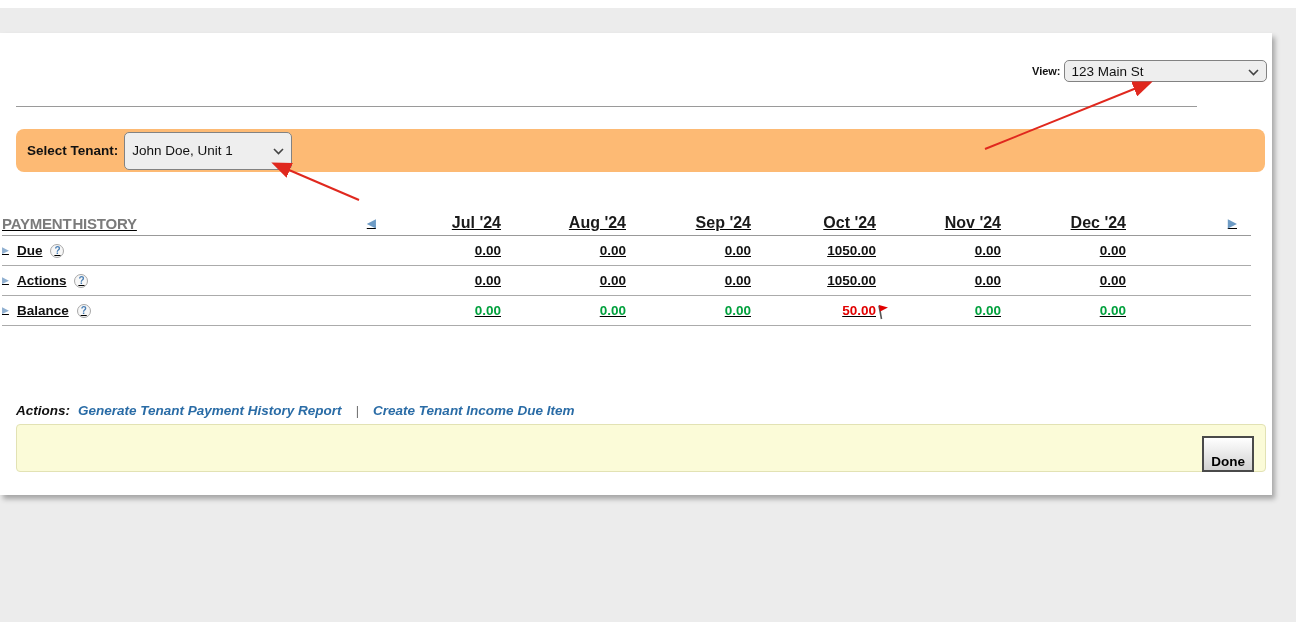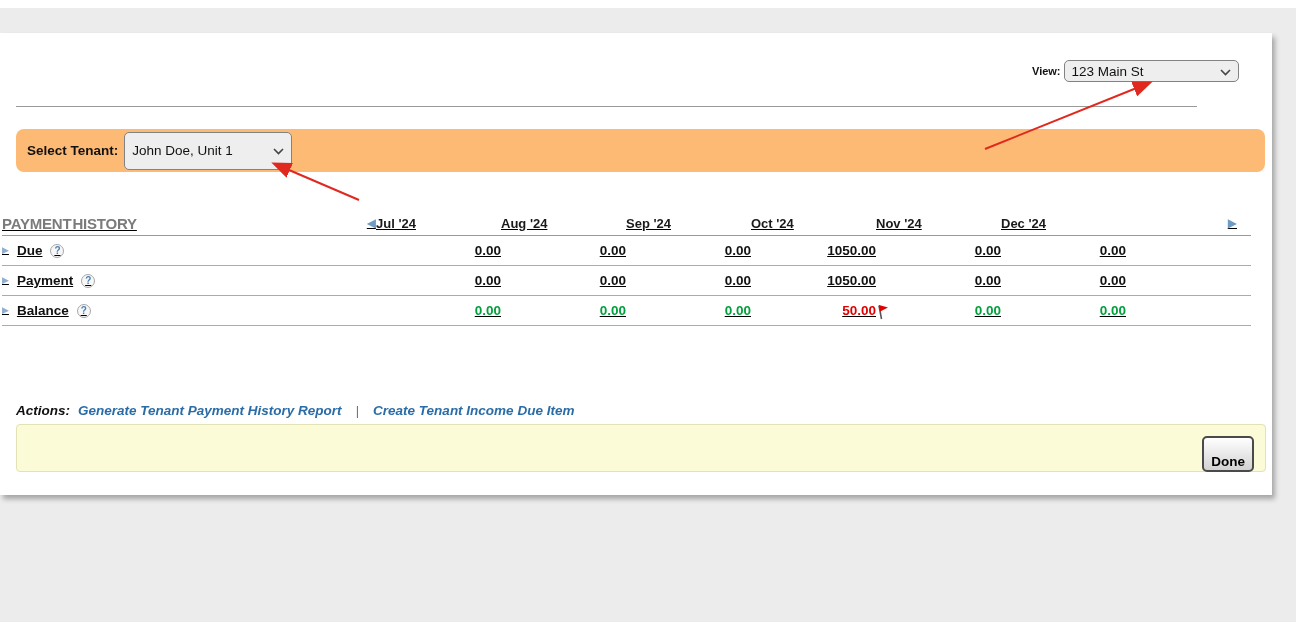--- a/index.html
+++ b/index.html
@@ -16,39 +16,39 @@
   .page-title { position:absolute; left:15px; top:34px; font-size:26px; font-weight:bold;
                 color:#3878ab; letter-spacing:0.2px; }
   .title-rule { position:absolute; left:16px; top:73px; width:1181px; border-top:1px solid #9a9a9a; }
 
   
   .view-area { position:absolute; top:26px; left:1032px; height:24px; display:flex; align-items:center; gap:3px; }
   .view-area .lbl { font-size:11px; font-weight:bold; color:#111; }
   .fake-select { display:flex; align-items:center; justify-content:space-between;
                  background:#eeeeee; border:1px solid #828282; border-radius:5px;
                  padding:0 7px; font-size:13.5px; color:#111; cursor:default; }
-  .view-select { width:175px; height:22px; }
+  .view-select { width:203px; height:22px; }
 
   
   .tenant-bar { position:absolute; left:16px; top:96px; width:1249px; height:43px;
                 background:#fdba74; border-radius:8px; display:flex; align-items:center;
                 padding-left:11px; }
   .tenant-bar .lbl { font-size:13.5px; font-weight:bold; color:#111; }
   .tenant-select { width:168px; height:38px; margin-left:6px; }
   .tenant-note { margin-left:18px; font-size:13.5px; font-weight:bold; color:#222; }
   .tenant-note a { color:#2a6ca6; text-decoration:underline; cursor:pointer; }
 
   
   .ph-table { position:absolute; left:2px; top:178px; width:1249px;text-decoration:underline; }
   .ph-header { display:flex; align-items:center; height:25px; border-bottom:1px solid #999; }
   .ph-row    { display:flex; align-items:center; height:30px; border-bottom:1px solid #ababab; }
   .label-cell { width:374px; display:flex; align-items:center; }
   .ph-header .label-cell { justify-content:space-between; }
   .section-title { font-size:15px; font-weight:bold; color:#7b7b7b; letter-spacing:-0.2px; word-spacing:-3px; }
-  .month-cell { width:125px; font-size:13px; font-weight:bold; color:#1a1a1a; }
+  .month-cell { width:125px; text-align:right; font-size:16px; font-weight:bold; color:#1a1a1a; }
   .value-cell { width:125px; text-align:right; font-size:13.5px; font-weight:bold; color:#111; position:relative; }
   .trailing-cell { flex:1; display:flex; justify-content:flex-end; padding-right:14px; }
   .nav-tri { font-size:12px; color:#6f9cc5; cursor:pointer; line-height:1; }
   .expander { font-size:9px; color:#8fafd0; margin-right:8px; cursor:pointer; line-height:1; }
   .row-label { font-size:13.5px; font-weight:bold; color:#111; }
   .help-icon { display:inline-flex; align-items:center; justify-content:center;
                width:14px; height:14px; margin-left:8px; border:1px solid #a8a8a8; border-radius:50%;
                background:#f7f7f7; color:#4a7fb5; font-size:10px; font-weight:bold; cursor:pointer; }
   .val-green { color:#00a03c; }
   .val-red   { color:#e10000; }
@@ -60,21 +60,21 @@
   .actions-row .lbl { color:#111; margin-right:8px; }
   .action-link { color:#2a6ca6; cursor:pointer; }
   .action-sep { color:#777; font-weight:normal; margin:0 14px; }
 
   
   .yellow-bar { position:absolute; left:16px; top:391px; width:1250px; height:48px;
                 background:#fbfbd8; border:1px solid #e2e2b4; border-radius:4px; }
   .done-button { position:absolute; right:11px; top:11px; height:25px; padding:16px 7px;
                  font-size:13.5px; font-weight:bold; color:#000;
                  background:linear-gradient(#ffffff,#d2d2d2); border:2px solid #4a4a4a;
-                 border-radius:5px; cursor:pointer;
+                 border-radius:0; cursor:pointer;
                  font-family:"Liberation Sans","DejaVu Sans",sans-serif; }
 
   .right-gray  { position:absolute; top:33px; right:0; width:24px; height:589px; background:#ececec; z-index:1; }
   .bottom-gray { position:absolute; top:495px; left:0; width:1296px; height:127px; background:#ececec; z-index:1; }
 
   .annot-overlay { position:absolute; top:0; left:0; width:1296px; height:622px; z-index:10; pointer-events:none; }
 </style>
 </head>
 <body>
 
@@ -140,21 +140,21 @@
       <span class="value-cell">0.00</span>
       <span class="value-cell">1050.00</span>
       <span class="value-cell">0.00</span>
       <span class="value-cell">0.00</span>
       <div class="trailing-cell"></div>
     </div>
 
     <div class="ph-row">
       <div class="label-cell">
         <span class="expander">▶</span>
-        <span class="row-label">Payment</span>
+        <span class="row-label">Actions</span>
         <span class="help-icon">?</span>
       </div>
       <span class="value-cell">0.00</span>
       <span class="value-cell">0.00</span>
       <span class="value-cell">0.00</span>
       <span class="value-cell">1050.00</span>
       <span class="value-cell">0.00</span>
       <span class="value-cell">0.00</span>
       <div class="trailing-cell"></div>
     </div>

